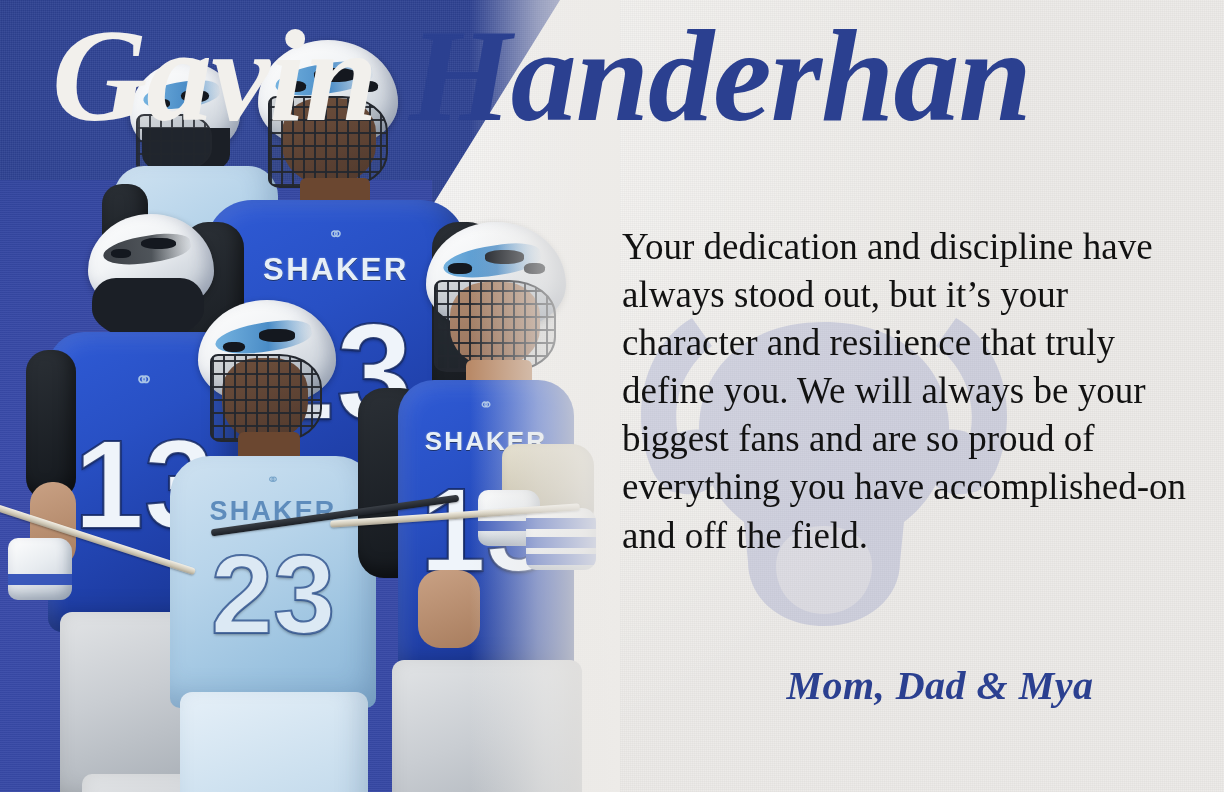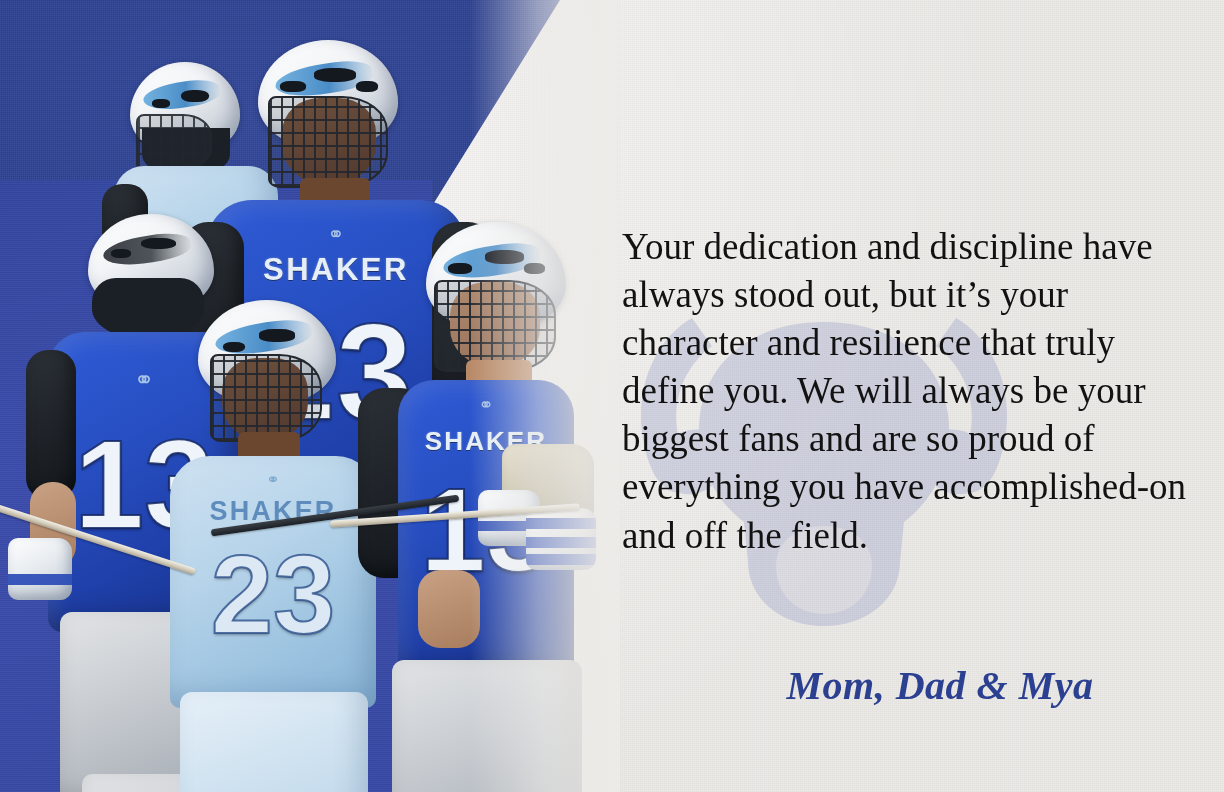--- a/index.html
+++ b/index.html
@@ -372,18 +372,21 @@
 
     </div>
 
     <div class="stick" style="left:-10px;top:536px;width:210px;transform:rotate(18deg);"></div>
     <div class="stick dark" style="left:210px;top:512px;width:250px;transform:rotate(-8deg);"></div>
     <div class="stick" style="left:330px;top:512px;width:250px;transform:rotate(-4deg);"></div>
 
     <div class="photo-fade"></div>
   </div>
 
+  <div class="headline">
+    <span class="seg light">Gav</span><span class="seg light">in</span><span class="seg dark"> Handerhan</span>
+  </div>
 
   <p class="message">Your dedication and discipline have always stood out, but it’s your character and resilience that truly define you.  We will always be your biggest fans and are so proud of everything you have accomplished-on and off the field.</p>
 
   <div class="signature">Mom, Dad &amp; Mya</div>
 
 </div>
 
 </body></html>

